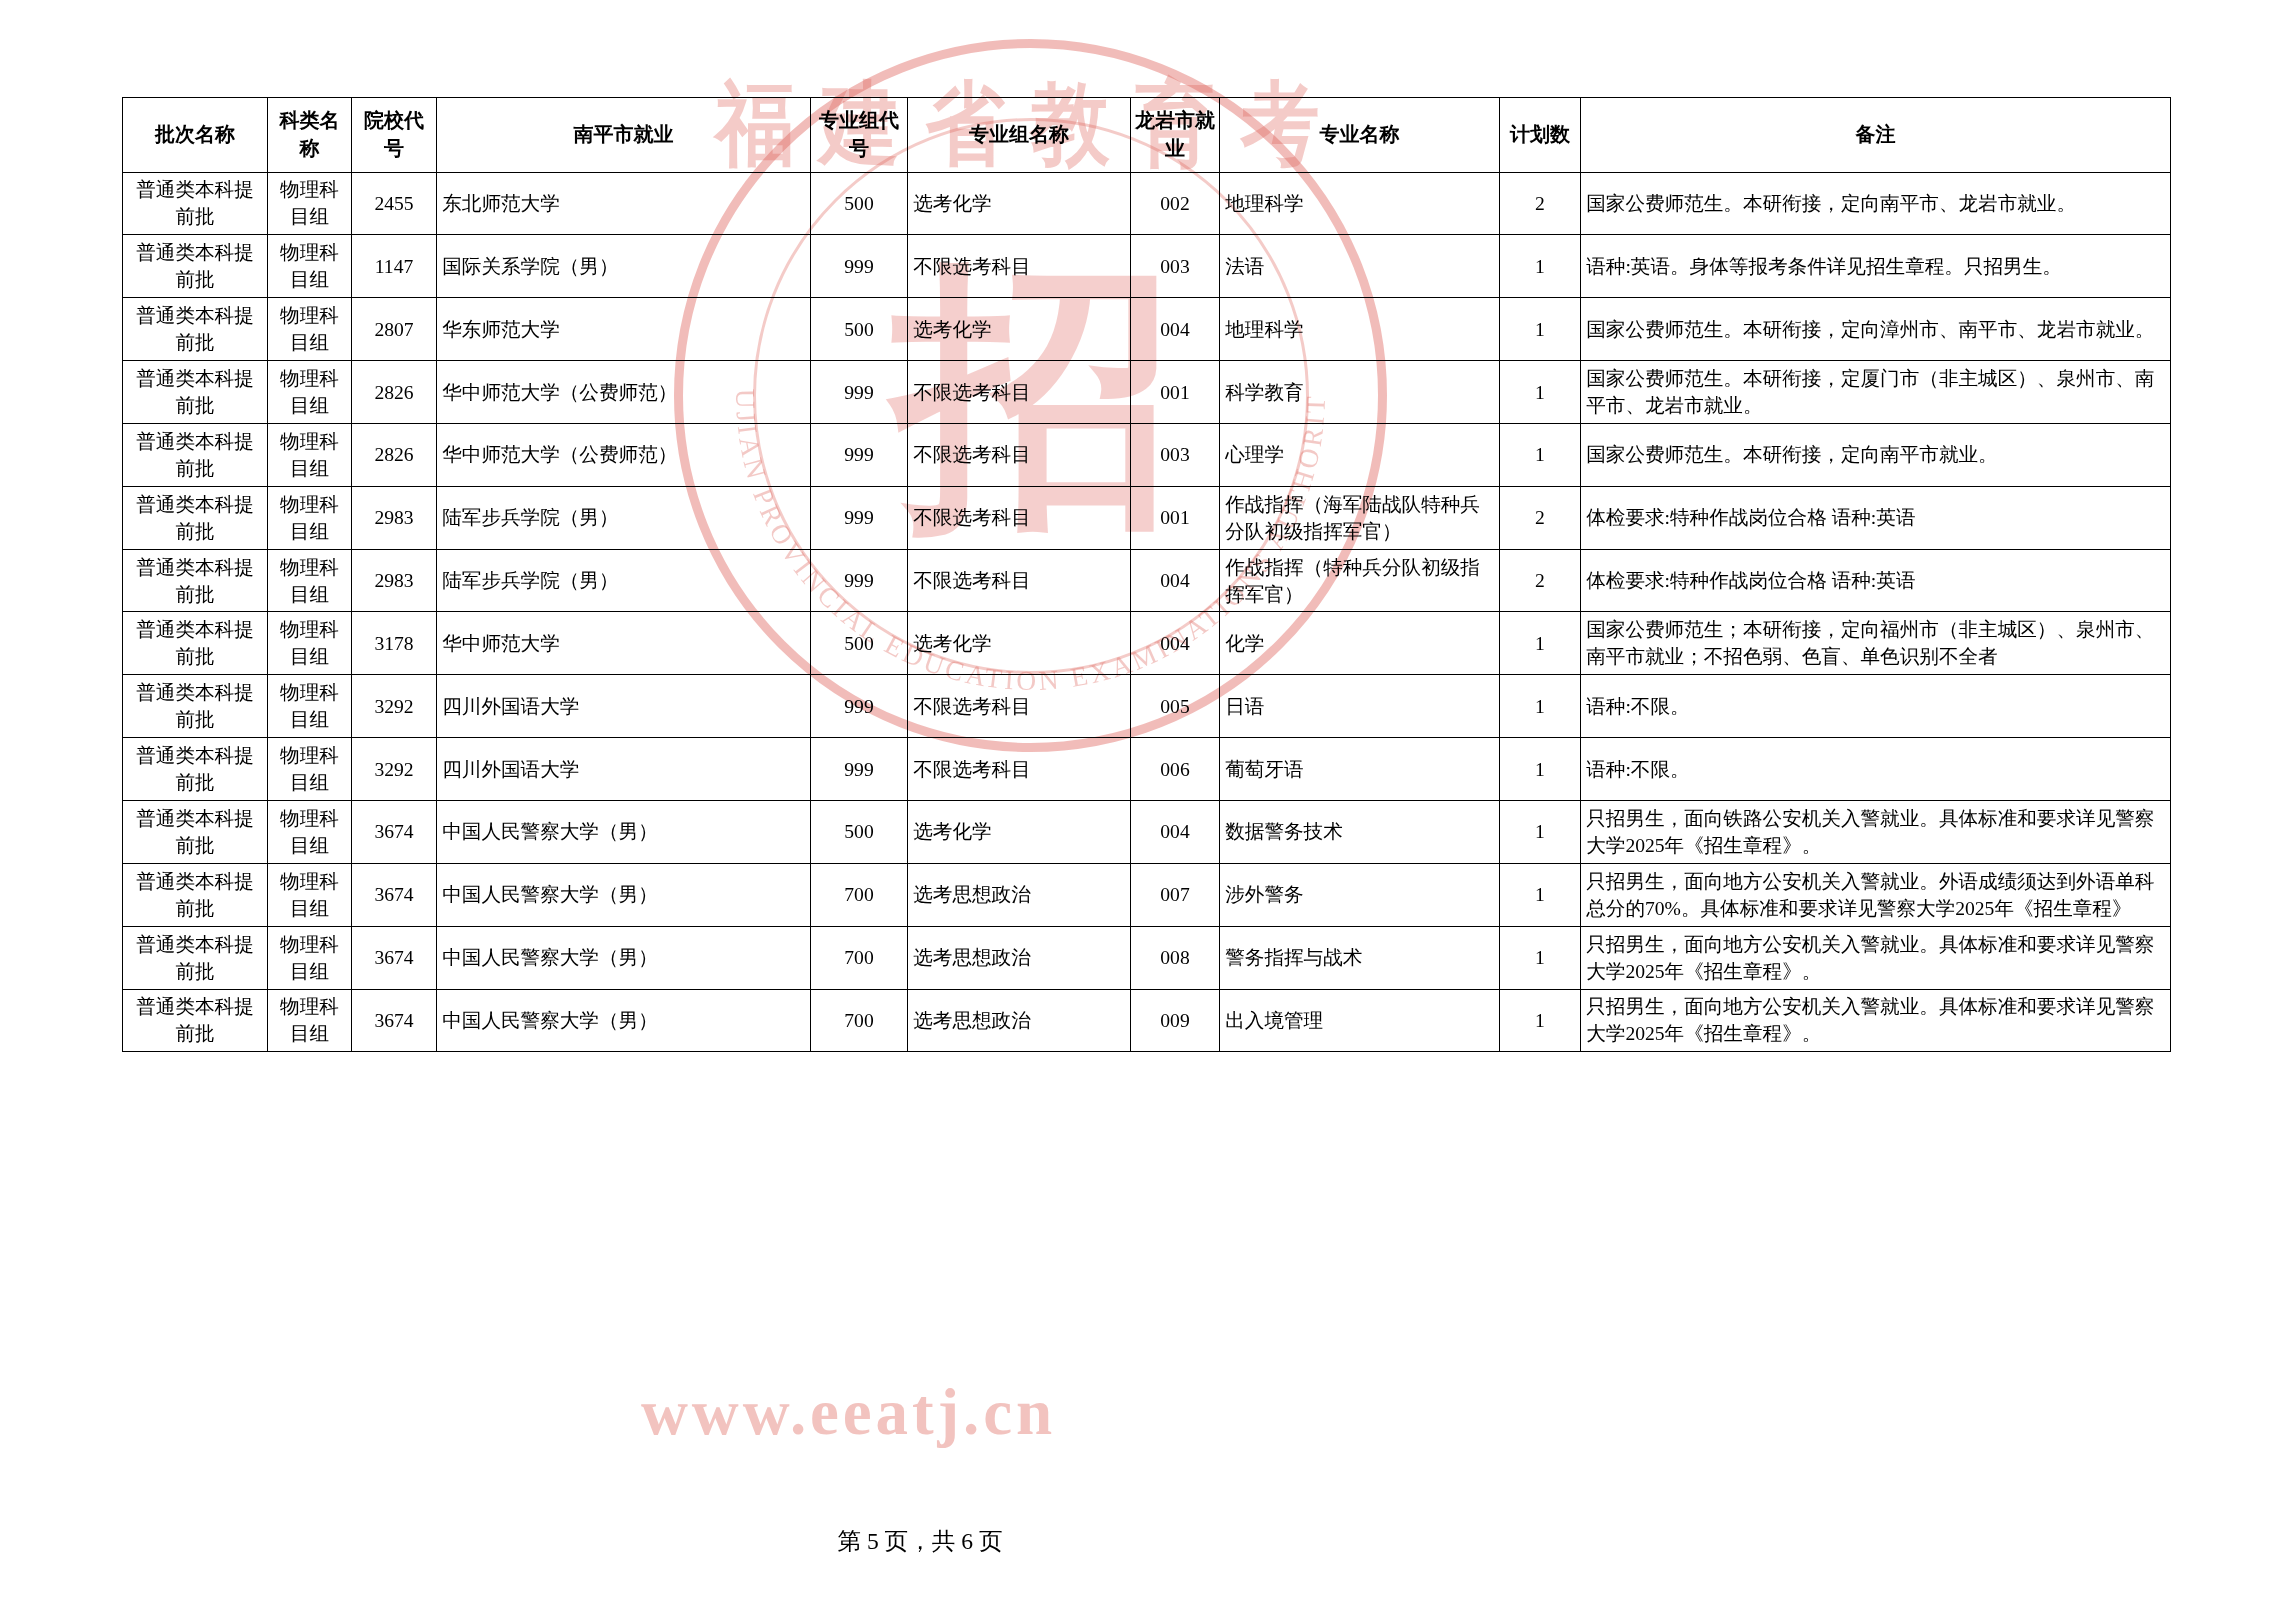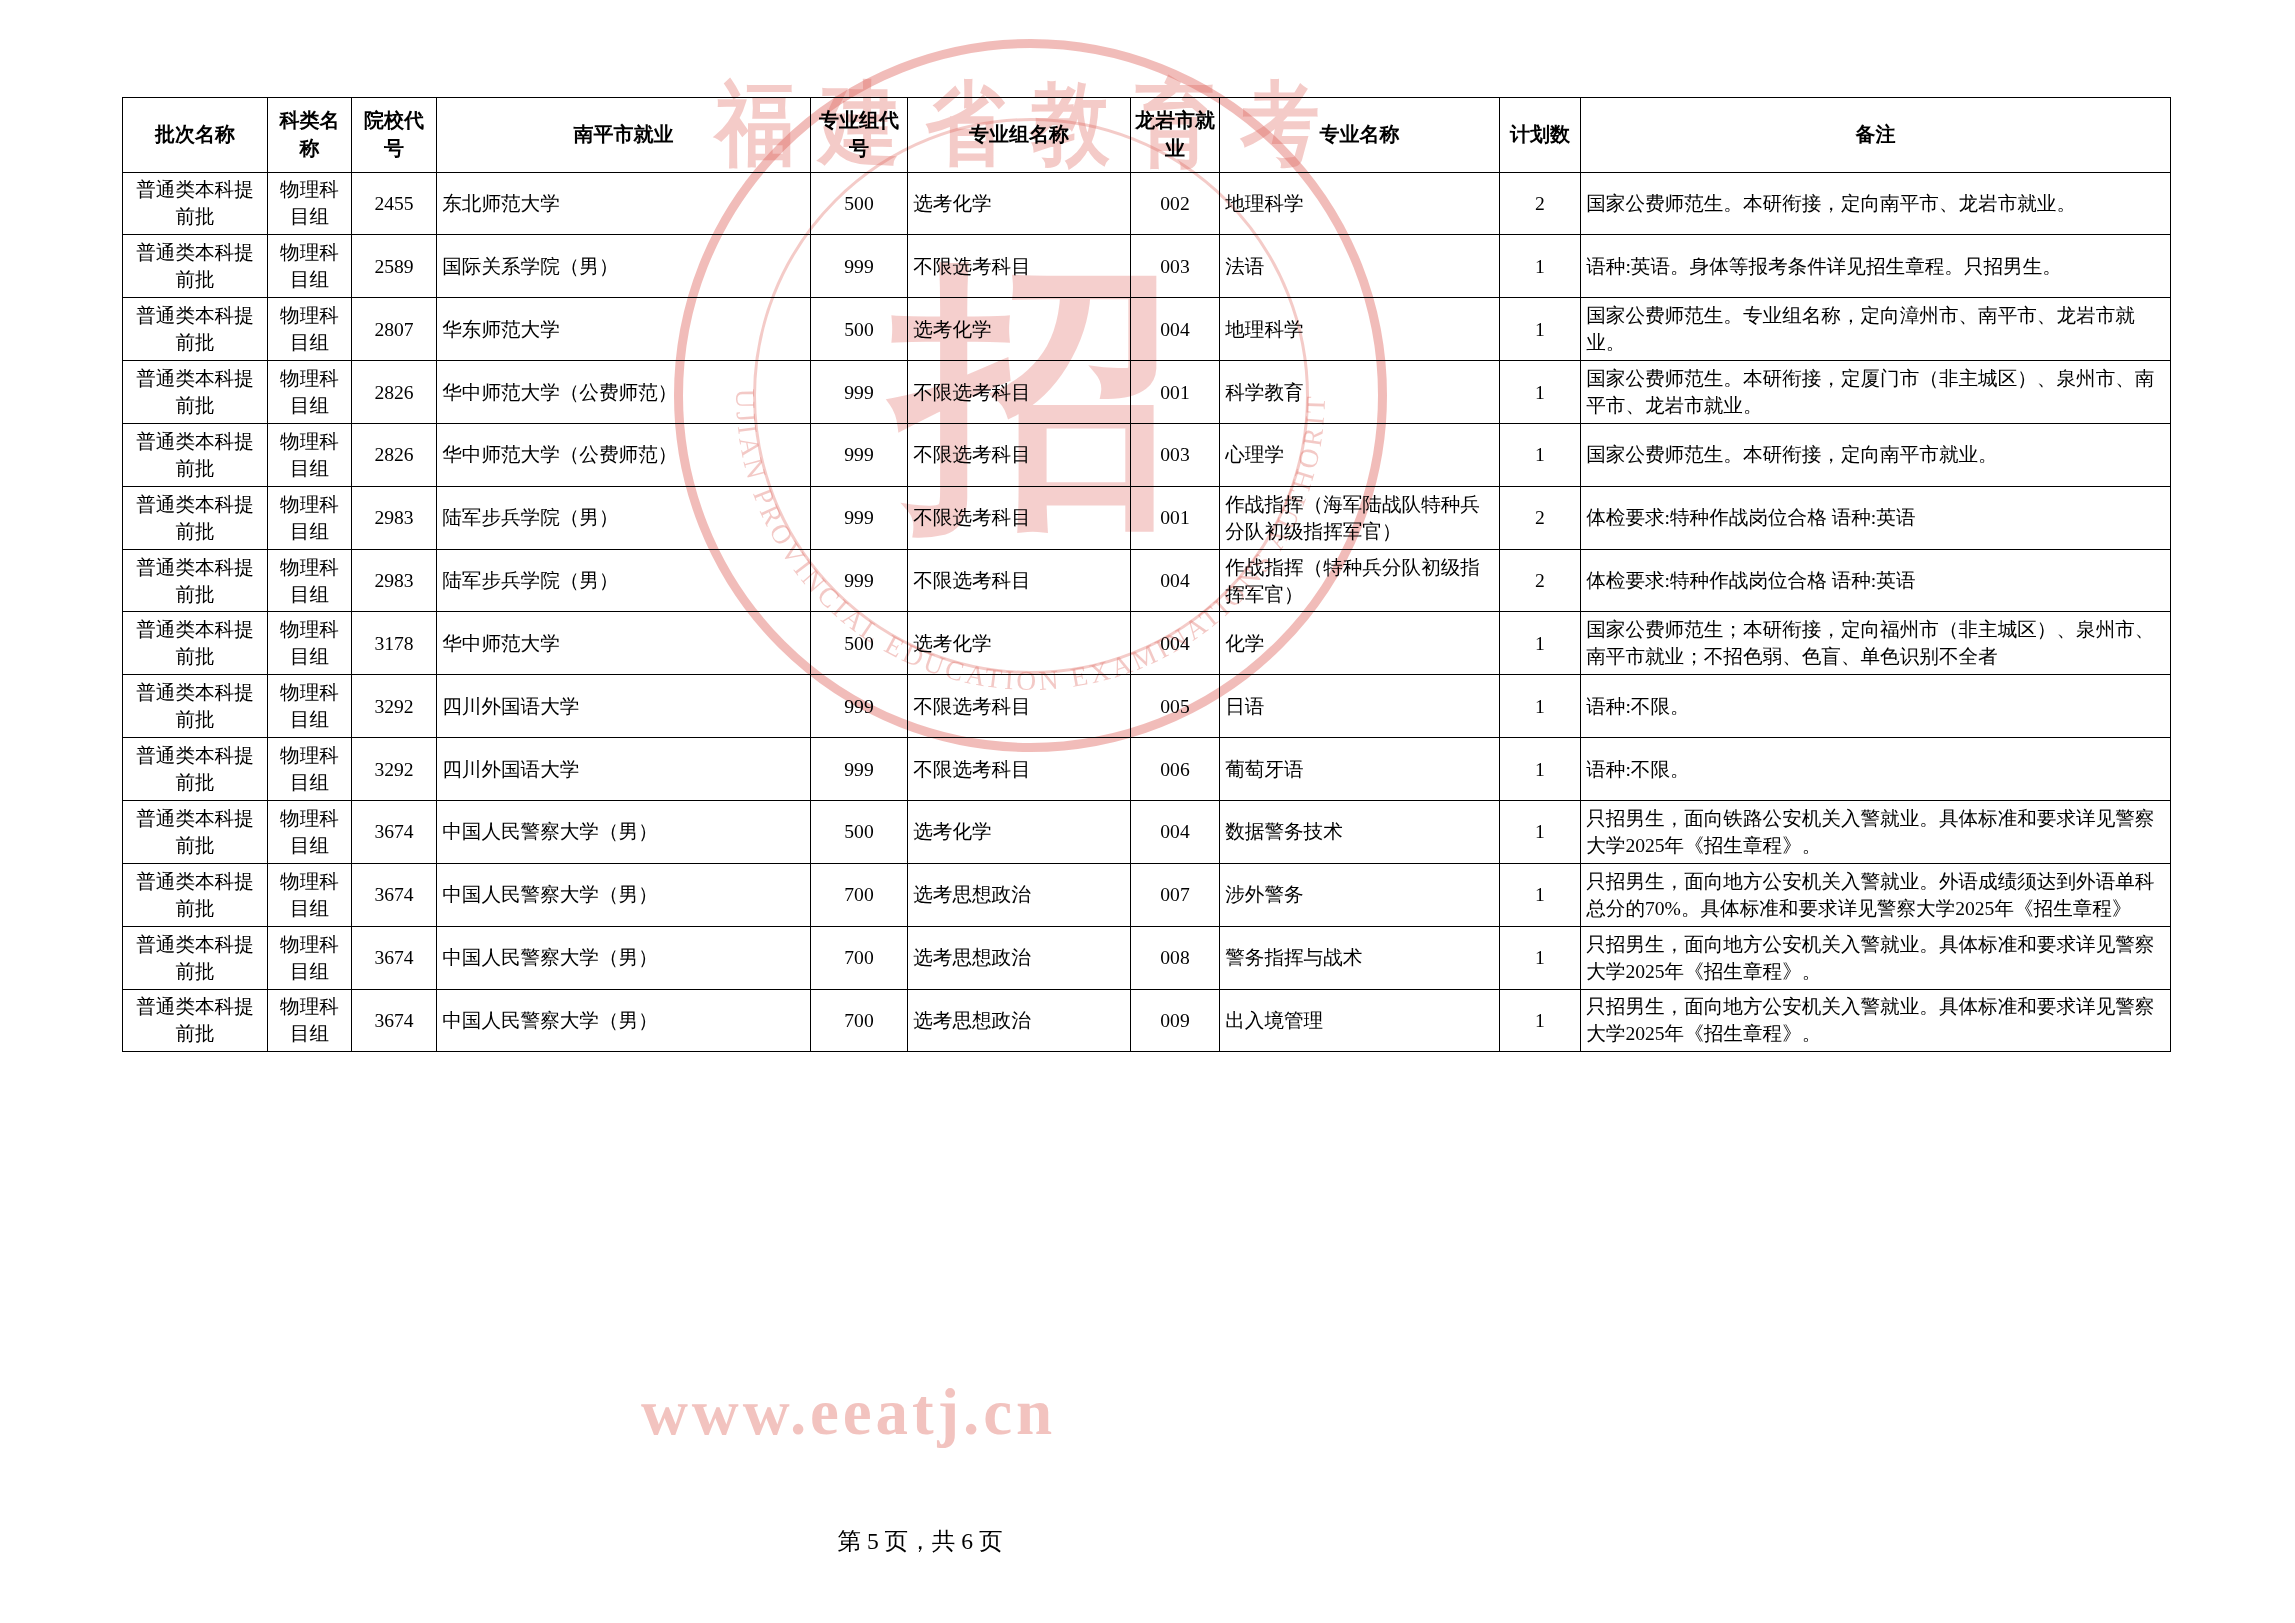--- a/index.html
+++ b/index.html
@@ -202,40 +202,40 @@
             <td class="c-center">500</td>
             <td class="c-left">选考化学</td>
             <td class="c-center">002</td>
             <td class="c-left">地理科学</td>
             <td class="c-center">2</td>
             <td class="c-left">国家公费师范生。本研衔接，定向南平市、龙岩市就业。</td>
           </tr>
           <tr>
             <td class="c-center">普通类本科提前批</td>
             <td class="c-center">物理科目组</td>
-            <td class="c-center">2589</td>
+            <td class="c-center">1147</td>
             <td class="c-left">国际关系学院（男）</td>
             <td class="c-center">999</td>
             <td class="c-left">不限选考科目</td>
             <td class="c-center">003</td>
             <td class="c-left">法语</td>
             <td class="c-center">1</td>
             <td class="c-left">语种:英语。身体等报考条件详见招生章程。只招男生。</td>
           </tr>
           <tr>
             <td class="c-center">普通类本科提前批</td>
             <td class="c-center">物理科目组</td>
             <td class="c-center">2807</td>
             <td class="c-left">华东师范大学</td>
             <td class="c-center">500</td>
             <td class="c-left">选考化学</td>
             <td class="c-center">004</td>
             <td class="c-left">地理科学</td>
             <td class="c-center">1</td>
-            <td class="c-left">国家公费师范生。专业组名称，定向漳州市、南平市、龙岩市就业。</td>
+            <td class="c-left">国家公费师范生。本研衔接，定向漳州市、南平市、龙岩市就业。</td>
           </tr>
           <tr>
             <td class="c-center">普通类本科提前批</td>
             <td class="c-center">物理科目组</td>
             <td class="c-center">2826</td>
             <td class="c-left">华中师范大学（公费师范）</td>
             <td class="c-center">999</td>
             <td class="c-left">不限选考科目</td>
             <td class="c-center">001</td>
             <td class="c-left">科学教育</td>

